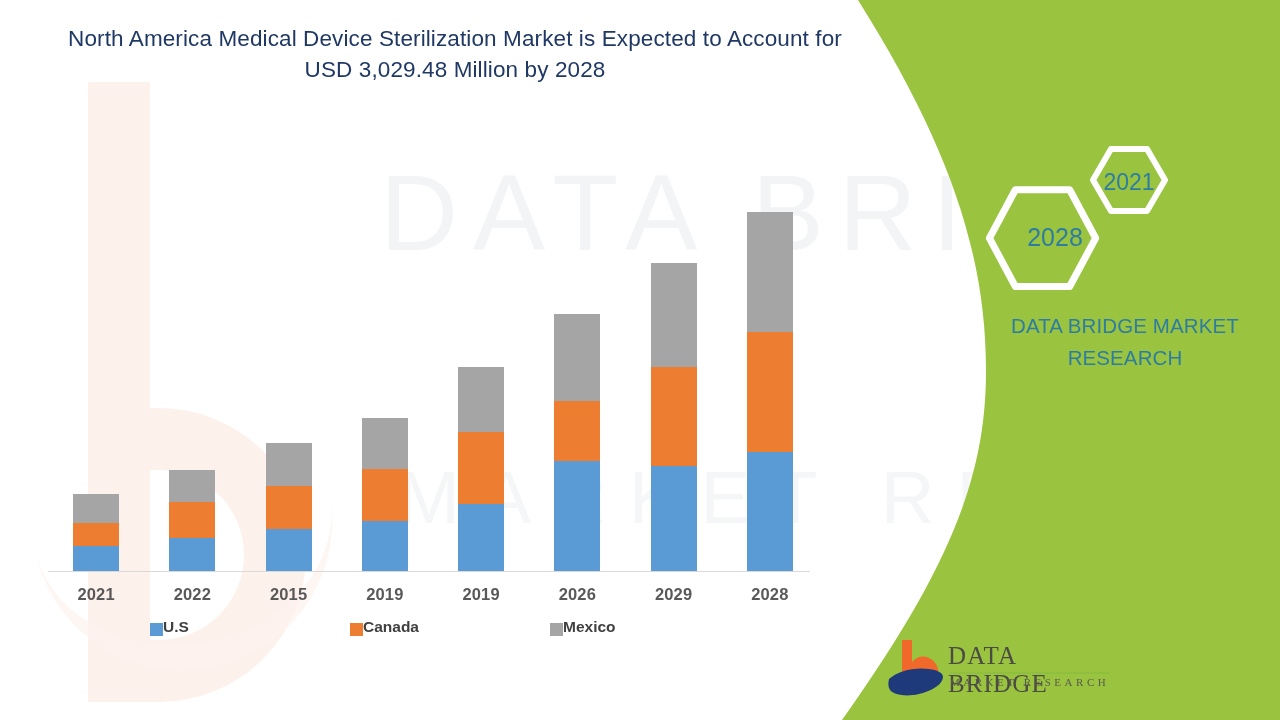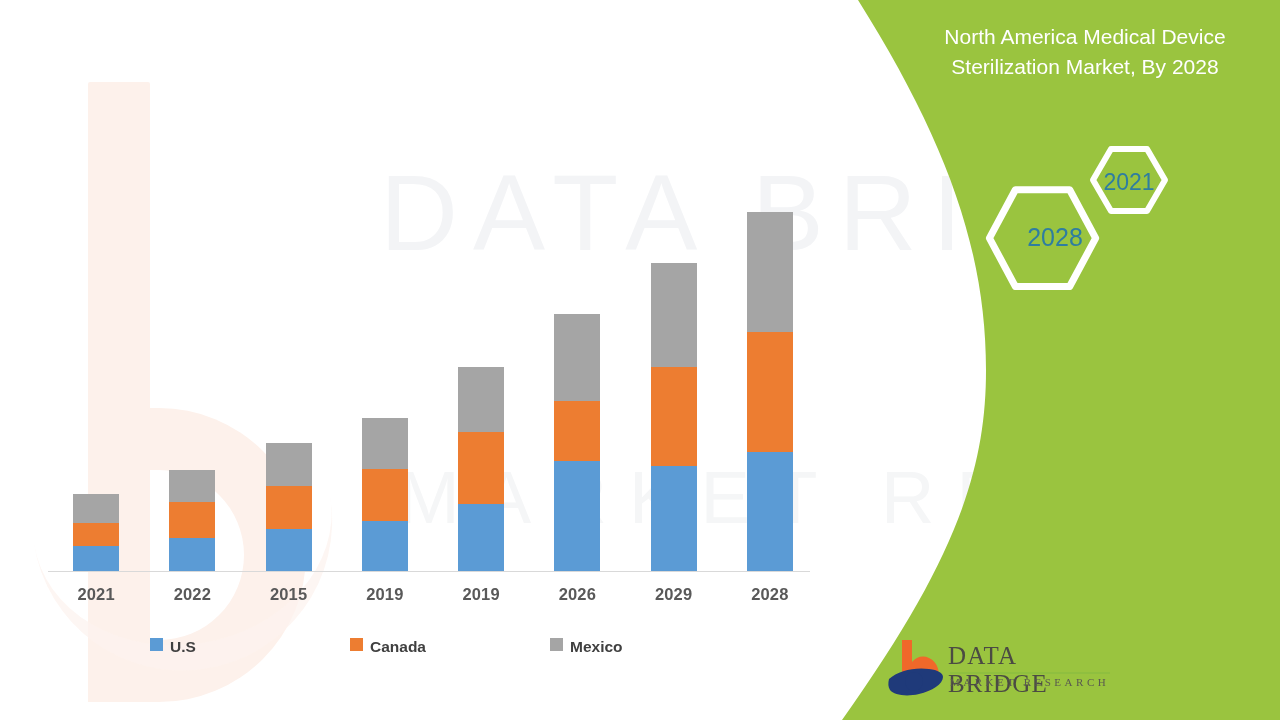--- a/index.html
+++ b/index.html
@@ -139,23 +139,21 @@
   
   .legend {
     position: absolute;
     left: 150px; top: 618px;
     width: 600px;
     display: flex;
   }
   .legend-item {
     flex: 1 1 0;
     display: flex;
-    align-items: flex-start;
-    gap: 7px;
-    margin-top: 20px;
+    align-items: flex-end;
   }
   .legend-swatch {
     width: 13px; height: 13px;
     display: inline-block;
     flex: none;
   }
   .legend-label {
     font-size: 15.5px;
     color: #404040;
     font-weight: 700;
@@ -226,20 +224,21 @@
 <div id="root">
 
   <div class="wm-layer">
     <div class="wm-b-stem"></div>
     <div class="wm-b-bowl"></div>
     <div class="wm-b-swoosh"></div>
     <div class="wm-text wm-data-bridge">DATA BRIDGE</div>
     <div class="wm-text wm-market-research">MARKET RESEARCH</div>
   </div>
 
+  <div class="chart-title">North America Medical Device Sterilization Market is Expected to Account for USD 3,029.48 Million by 2028</div>
 
   <div class="plot">
     <div class="bars" id="bars">
         <div class="bar-group">
           <div class="bar-stack">
             <div class="seg" style="height: 29px; background: rgb(165, 165, 165);"></div>
             <div class="seg" style="height: 23px; background: rgb(237, 125, 49);"></div>
             <div class="seg" style="height: 25px; background: rgb(91, 155, 213);"></div>
           </div>
         </div>
@@ -321,33 +320,36 @@
         <span class="legend-label">Mexico</span>
       </div>
     </div>
 
   <div class="green-panel">
     <svg width="444" height="720" viewBox="0 0 444 720" aria-hidden="true">
       <path id="panel-shape" d="M 22 0 L 444 0 L 444 720 L 6 720 C 120 560 150 470 150 370 C 150 250 110 140 22 0 Z" fill="#9ac43f"></path>
     </svg>
   </div>
 
-  <div class="panel-title">North America Medical Device Sterilization Market, By 2028</div>
 
   <div class="hexes">
     <svg width="220" height="150" viewBox="0 0 220 150" aria-hidden="true">
 
       <polygon points="8,73 30,32 76,32 98,73 76,114 30,114" transform="translate(5,12) scale(1.18)" fill="none" stroke="#ffffff" stroke-width="6" stroke-linejoin="round"></polygon>
 
       <polygon points="118,48 136,17 172,17 190,48 172,79 136,79" transform="translate(0,-8) scale(1.0)" fill="none" stroke="#ffffff" stroke-width="6" stroke-linejoin="round"></polygon>
       <text id="hex-large-text" x="80" y="106" text-anchor="middle" font-family="Liberation Sans, sans-serif" font-size="25" fill="#2e7da1">2028</text>
       <text id="hex-small-text" x="154" y="50" text-anchor="middle" font-family="Liberation Sans, sans-serif" font-size="23" fill="#2e7da1">2021</text>
     </svg>
   </div>
 
+  <div class="dbmr-text">
+    <span>DATA BRIDGE MARKET</span><br>
+    <span>RESEARCH</span>
+  </div>
 
   <div class="logo">
     <svg width="56" height="62" viewBox="0 0 56 62" aria-hidden="true">
       <path d="M 14 2 L 24 2 L 24 24 C 28 19 35 17 41 20 C 50 24 53 35 49 44 C 46 51 39 55 32 54 C 25 53 20 47 20 40 L 20 30 C 20 26 23 24 27 25 C 31 26 33 30 33 34 C 33 39 30 42 27 42 C 24 42 22 40 22 37 L 14 37 Z" fill="#f0682a"></path>
       <path d="M 1 41 C 10 33 26 29 41 31 C 50 32 55 35 55 39 C 55 46 44 53 31 56 C 18 59 6 57 2 52 C 0 49 0 45 1 41 Z" fill="#1f3a7a"></path>
       <path d="M 26 34 C 31 34 35 38 35 43 C 35 49 31 53 26 53 C 21 53 17 49 17 43 C 17 38 21 34 26 34 Z" fill="#1f3a7a"></path>
     </svg>
     <div class="logo-wordmark">DATA BRIDGE</div>
     <div class="logo-rule"></div>
     <div class="logo-sub">MARKET RESEARCH</div>

